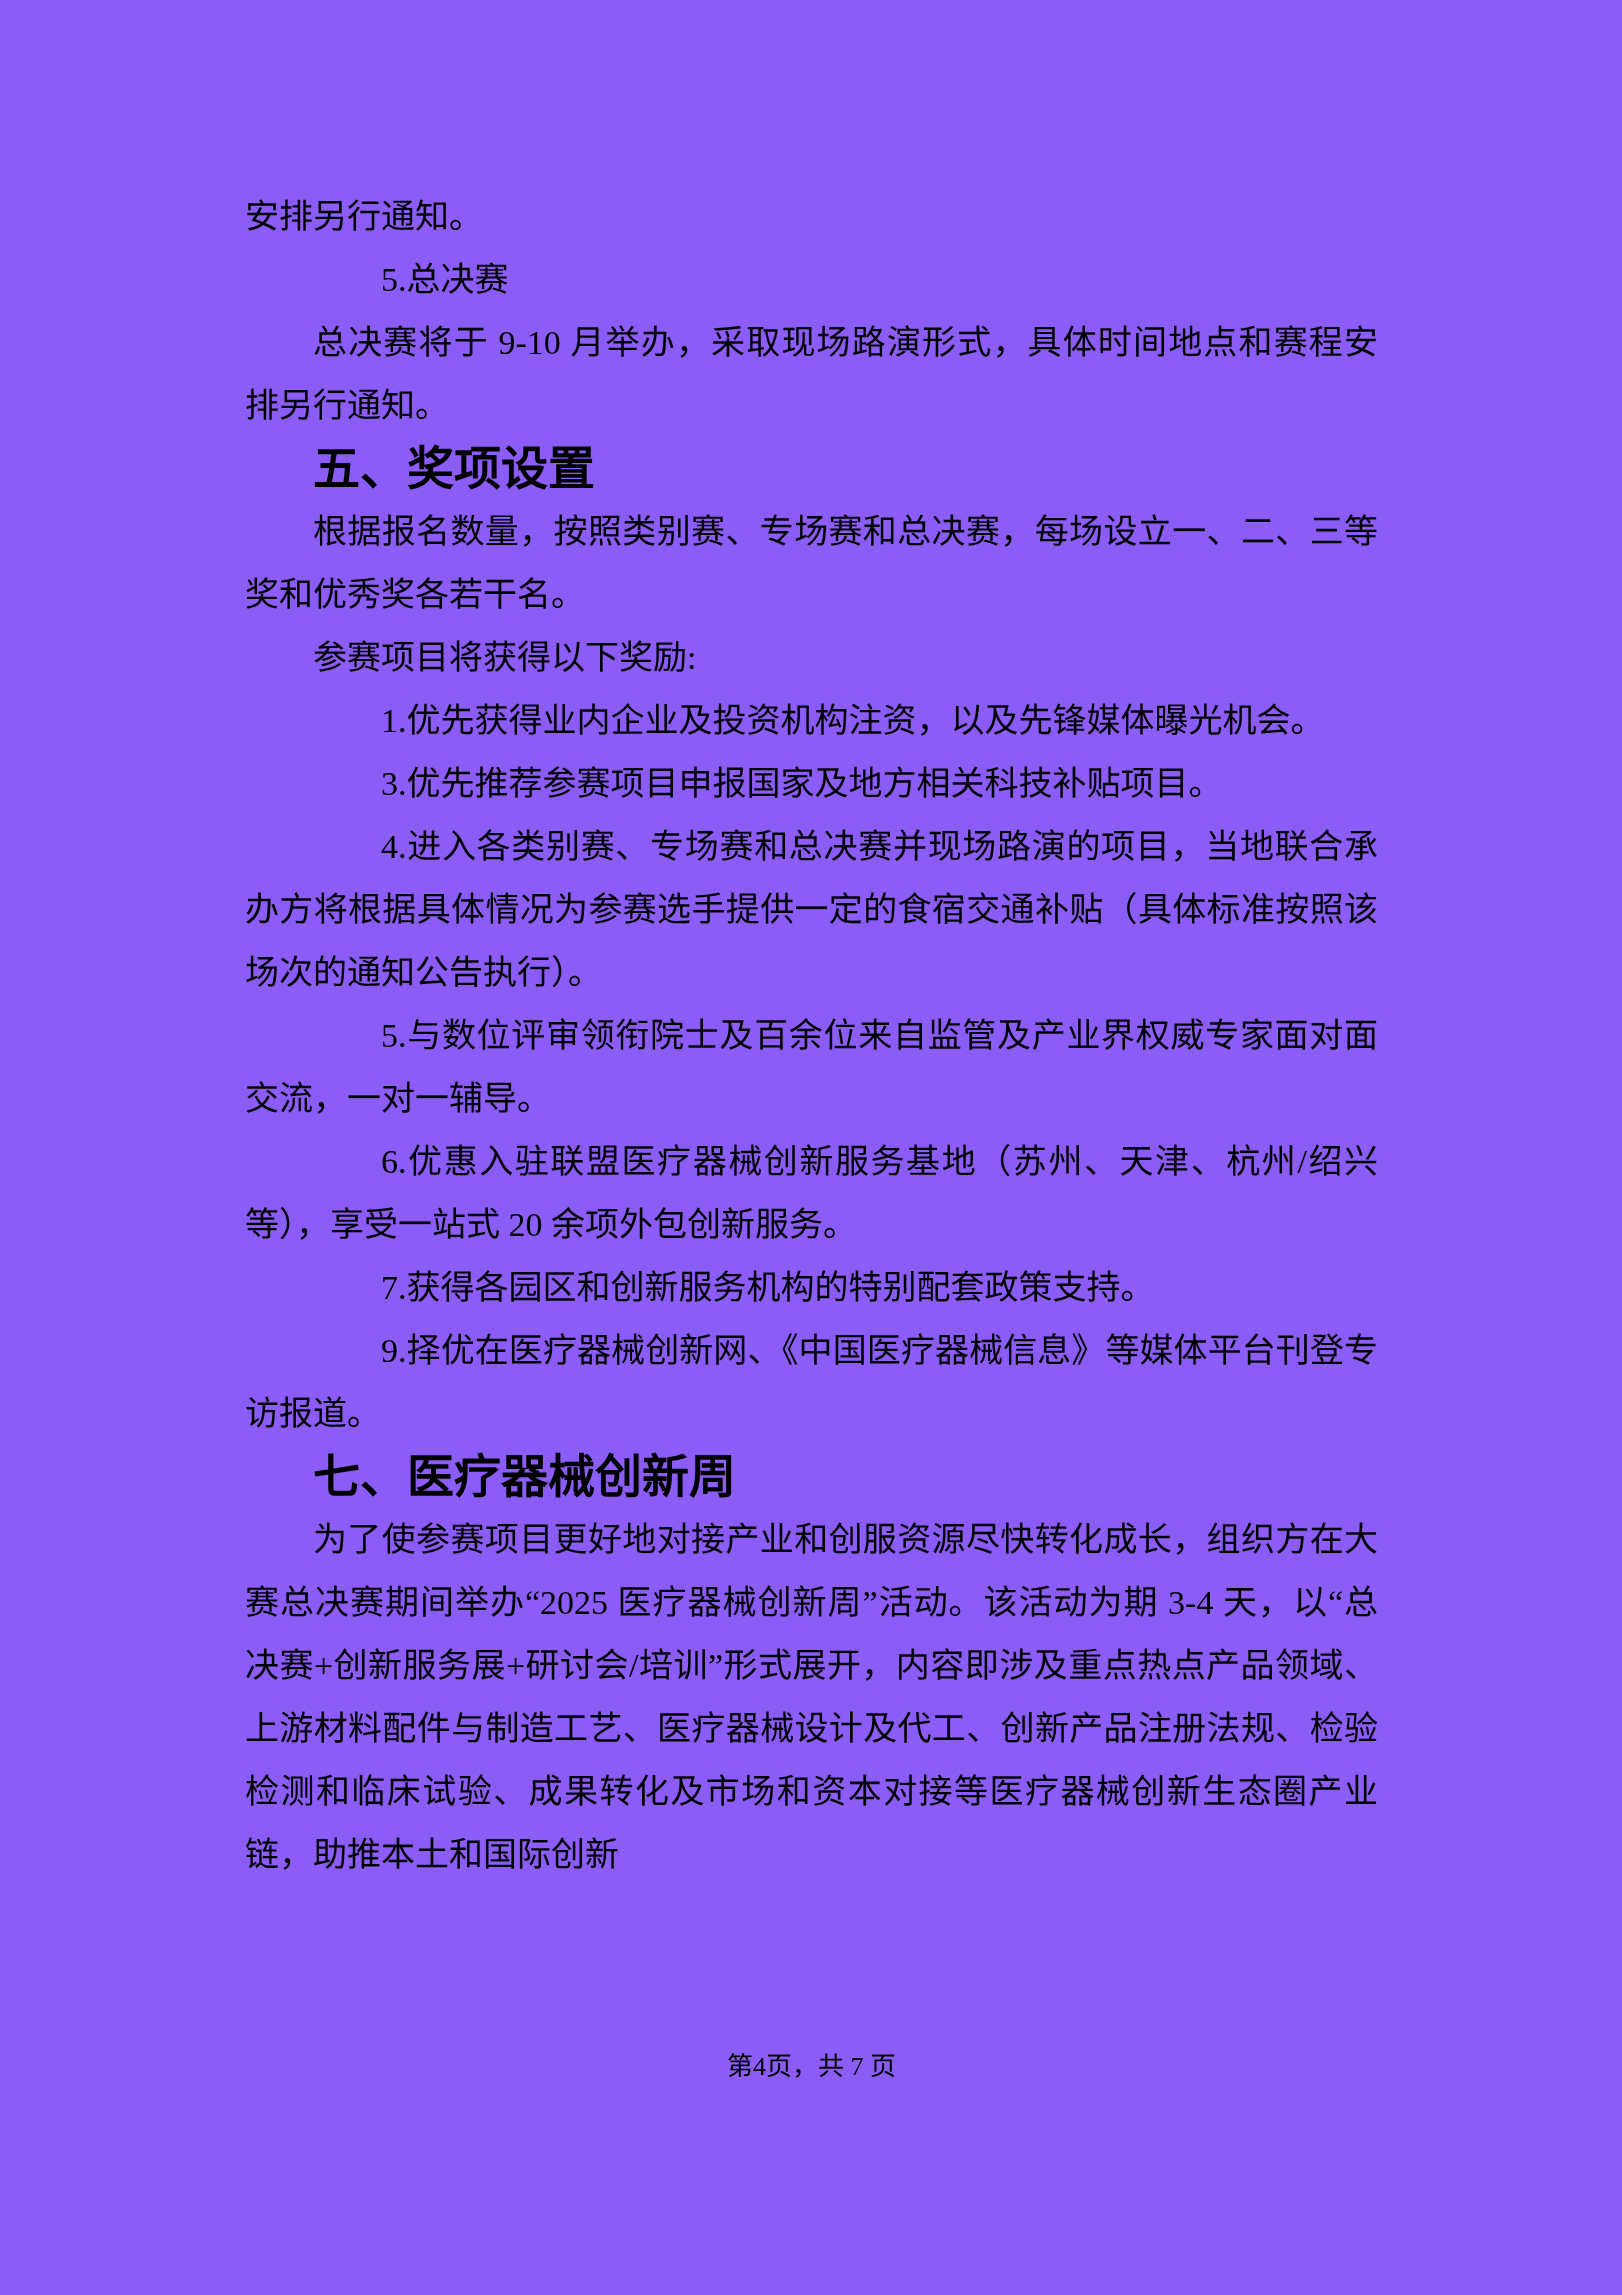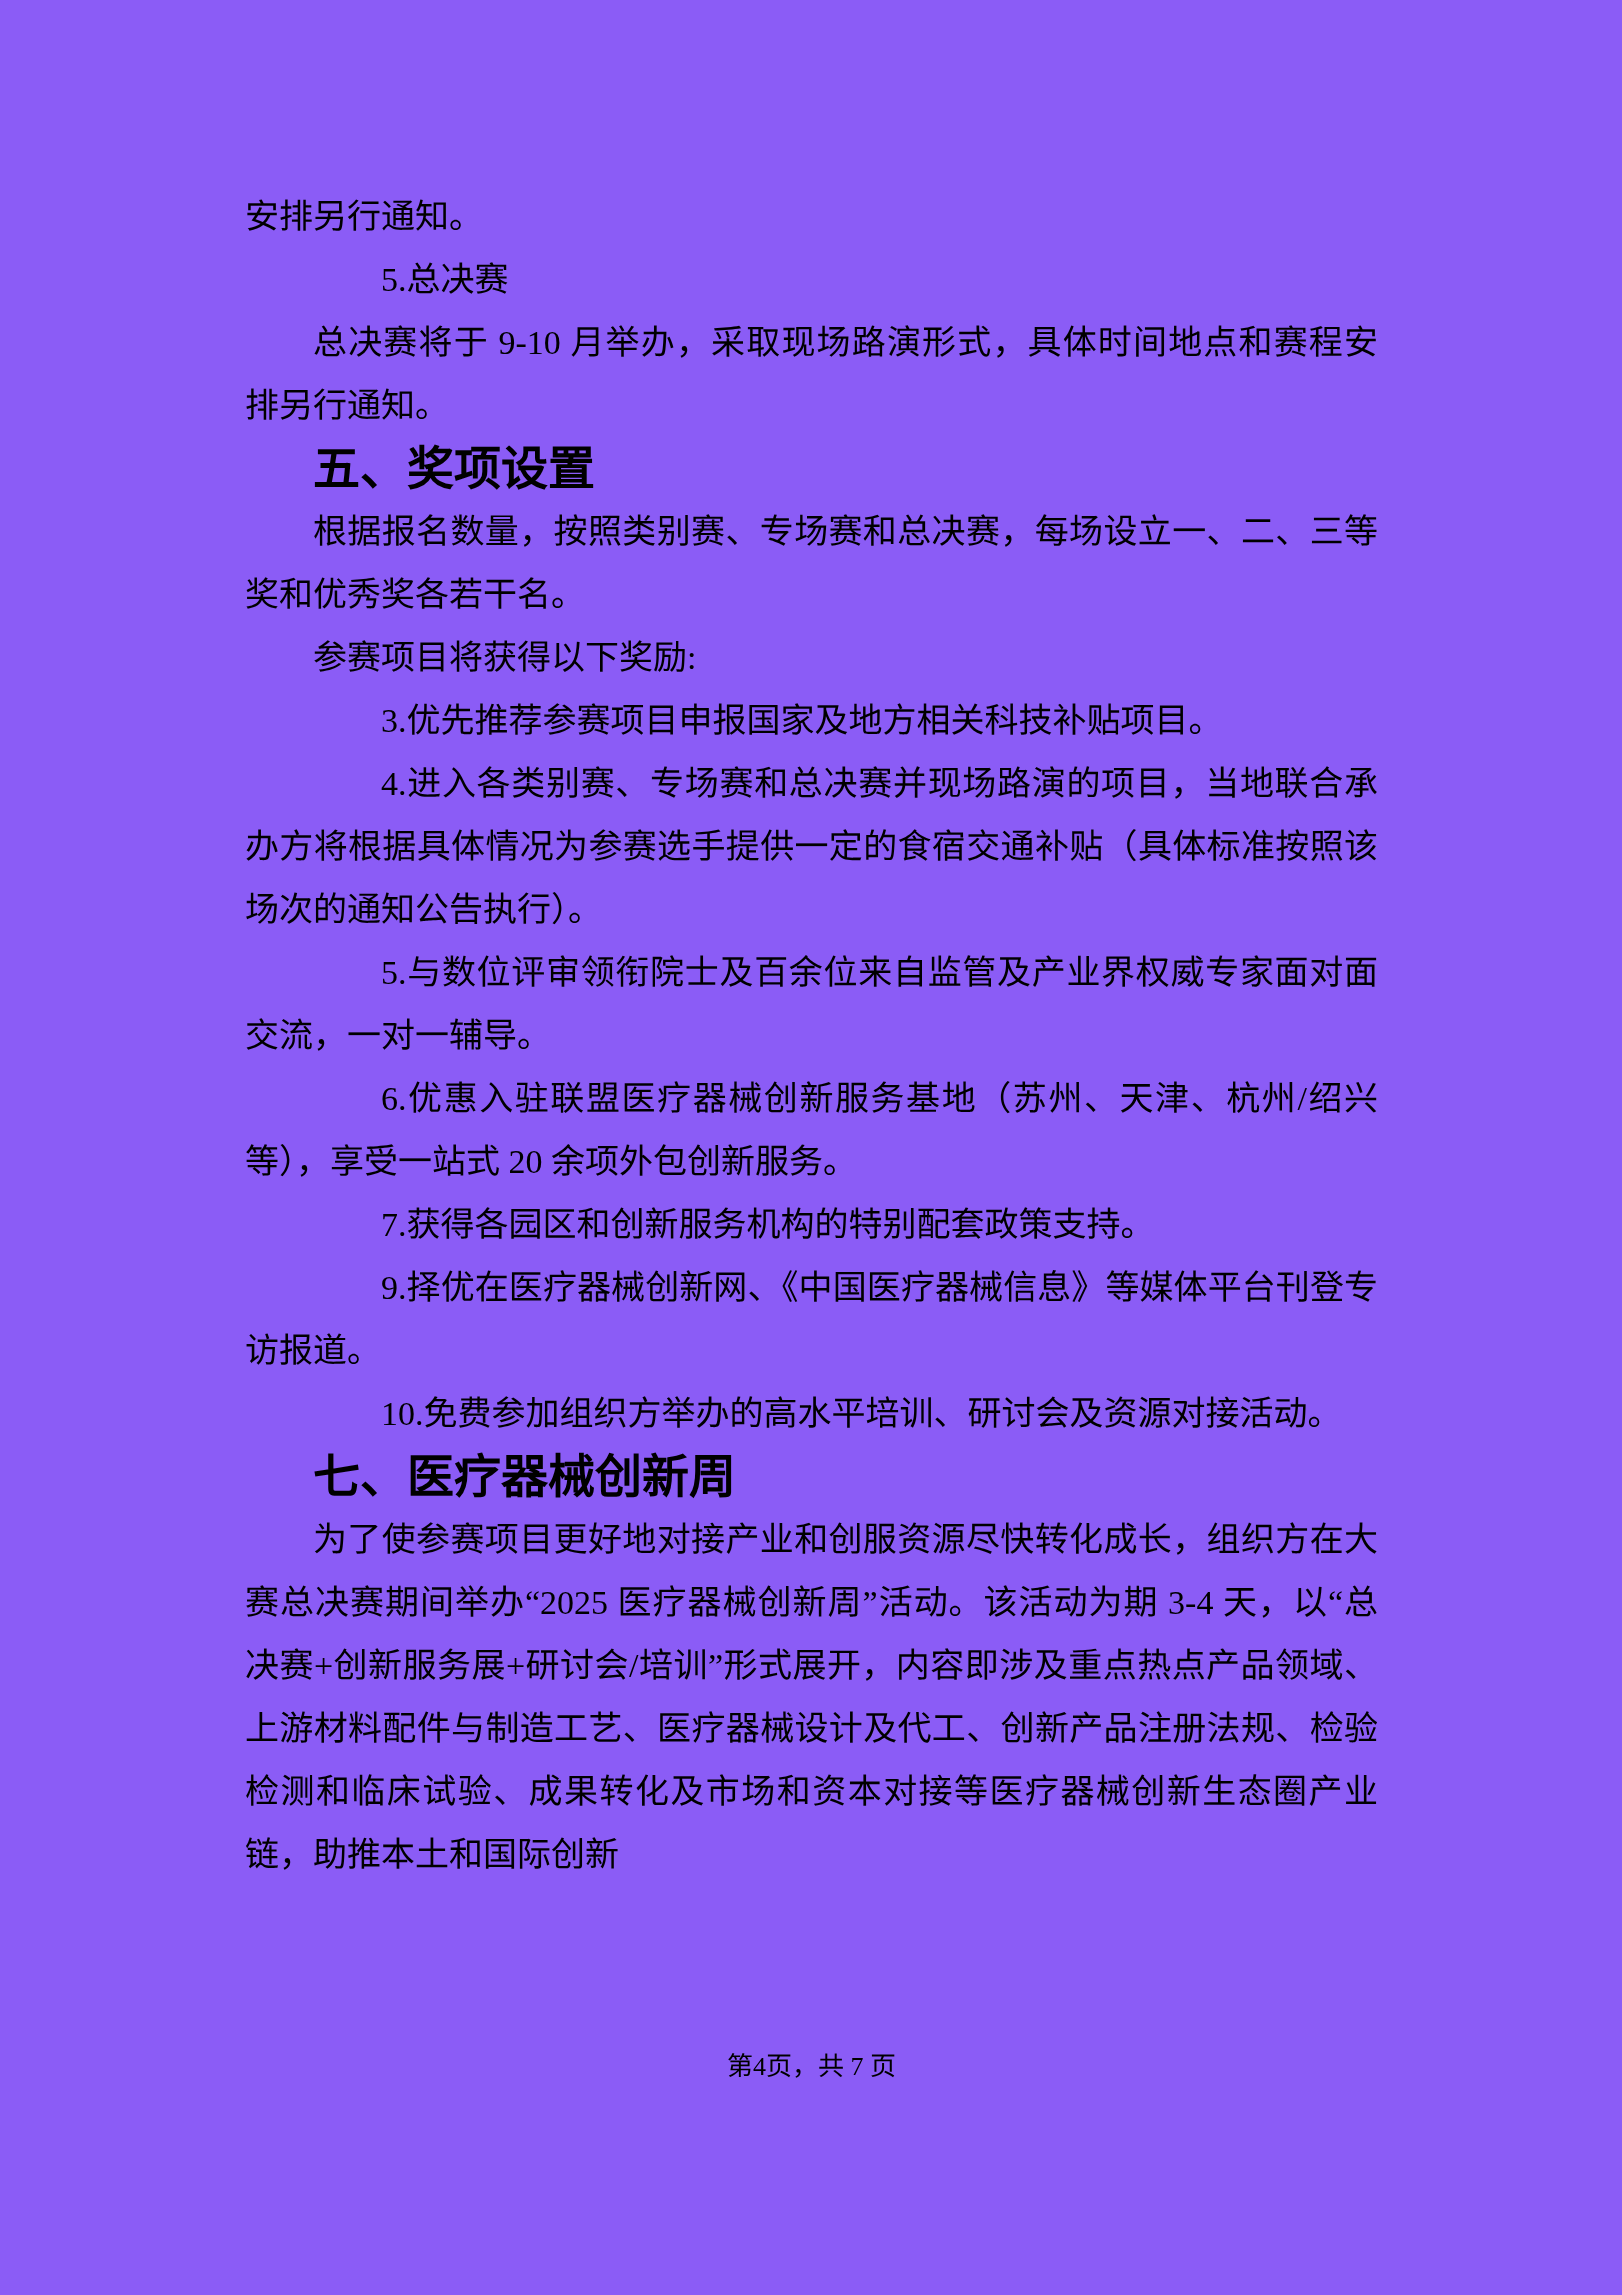--- a/index.html
+++ b/index.html
@@ -64,27 +64,27 @@
 <body>
 
 <div class="page">
   <div class="doc-content">
       <p class="para body">安排另行通知。</p>
       <p class="para list"><span class="num">5.</span><span>总决赛</span></p>
       <p class="para body body-indent">总决赛将于 9-10 月举办，采取现场路演形式，具体时间地点和赛程安排另行通知。</p>
       <p class="para heading">五、奖项设置</p>
       <p class="para body body-indent">根据报名数量，按照类别赛、专场赛和总决赛，每场设立一、二、三等奖和优秀奖各若干名。</p>
       <p class="para body body-indent">参赛项目将获得以下奖励:</p>
+      <p class="para list"><span class="num">1.</span><span>优先获得业内企业及投资机构注资，以及先锋媒体曝光机会。</span></p>
       <p class="para list"><span class="num">3.</span><span>优先推荐参赛项目申报国家及地方相关科技补贴项目。</span></p>
       <p class="para list"><span class="num">4.</span><span>进入各类别赛、专场赛和总决赛并现场路演的项目，当地联合承办方将根据具体情况为参赛选手提供一定的食宿交通补贴（具体标准按照该场次的通知公告执行）。</span></p>
       <p class="para list"><span class="num">5.</span><span>与数位评审领衔院士及百余位来自监管及产业界权威专家面对面交流，一对一辅导。</span></p>
       <p class="para list"><span class="num">6.</span><span>优惠入驻联盟医疗器械创新服务基地（苏州、天津、杭州/绍兴等），享受一站式 20 余项外包创新服务。</span></p>
       <p class="para list"><span class="num">7.</span><span>获得各园区和创新服务机构的特别配套政策支持。</span></p>
       <p class="para list"><span class="num">9.</span><span>择优在医疗器械创新网、《中国医疗器械信息》等媒体平台刊登专访报道。</span></p>
-      <p class="para list"><span class="num">10.</span><span>免费参加组织方举办的高水平培训、研讨会及资源对接活动。</span></p>
       <p class="para heading">七、医疗器械创新周</p>
       <p class="para body body-indent">为了使参赛项目更好地对接产业和创服资源尽快转化成长，组织方在大赛总决赛期间举办“2025 医疗器械创新周”活动。该活动为期 3-4 天，以“总决赛+创新服务展+研讨会/培训”形式展开，内容即涉及重点热点产品领域、上游材料配件与制造工艺、医疗器械设计及代工、创新产品注册法规、检验检测和临床试验、成果转化及市场和资本对接等医疗器械创新生态圈产业链，助推本土和国际创新</p>
     </div>
   <div class="footer">
     <span>第4页，共 7 页</span>
   </div>
 </div>
 
 
 </body></html>

